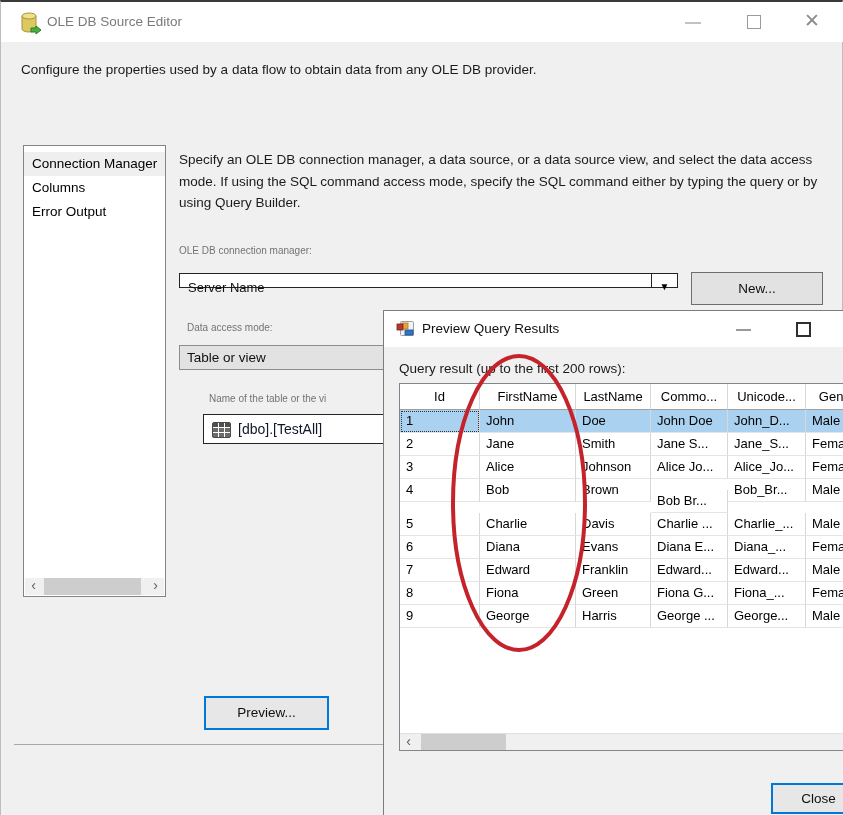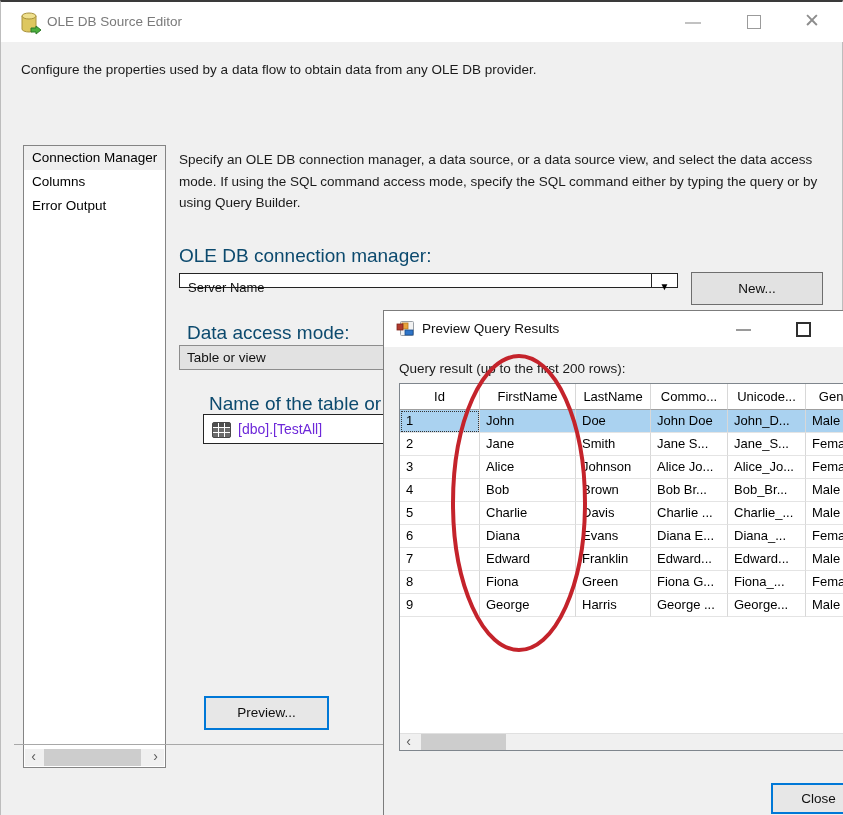--- a/index.html
+++ b/index.html
@@ -17,54 +17,54 @@
     border-top:2px solid #3a3a3a; border-left:1px solid #bdbdbd; border-right:1px solid #bdbdbd; }
   .titlebar { left:0; top:0; width:843px; height:40px; background:#ffffff; }
   .app-title { left:46px; top:12px; font-size:13.5px; color:#7a7a7a; }
   .win-min { left:684px; top:20px; width:16px; height:2px; background:#c2c2c2; }
   .win-max { left:746px; top:13px; width:14px; height:14px; border:1px solid #9b9b9b; background:#fff; }
   .win-close { left:803px; top:8px; font-size:19px; color:#8d8d8d; line-height:22px; font-weight:300; }
 
   .intro-text { left:20px; top:60px; font-size:13.5px; color:#1b1b1b; }
 
   
-  .nav-list { left:22px; top:143px; width:143px; height:623px; background:#fff;
-    border:1px solid #848484; overflow:hidden; }
+  .nav-list { left:22px; top:143px; width:143px; height:452px; background:#fff;
+    border:1px solid #848484; padding-top:6px; overflow:hidden; }
   .nav-item { height:24px; line-height:24px; padding-left:8px; font-size:13.5px;
     white-space:nowrap; overflow:hidden; }
   .nav-item.selected { background:#efefef; }
   .nav-hscroll { position:absolute; left:1px; right:1px; bottom:1px; height:17px; background:#f0f0f0;
     display:flex; align-items:center; }
   .scroll-arrow { width:17px; height:17px; text-align:center; line-height:15px;
     font-size:14px; color:#5b5b5b; flex:0 0 auto; }
   .nav-thumb { height:17px; width:97px; background:#cdcdcd; flex:0 0 auto; margin-left:2px; }
   .nav-spacer { flex:1; }
 
   .instructions { left:178px; top:147px; width:652px; font-size:13.5px; line-height:21.5px; color:#1b1b1b; }
 
-  .label { font-size:19px; color:#0c4a6e; }
+  .label { font-size:10px; color:#737373; }
   .cm-label { left:178px; top:243px; }
   .combo { background:#fff; border:1px solid #242424; }
   .cm-combo { left:178px; top:271px; width:499px; height:15px; }
   .combo-text { position:absolute; left:8px; top:6px; font-size:13px; color:#101010; }
   .combo-arrowbox { position:absolute; right:0; top:0; width:26px; height:100%;
     border-left:1px solid #242424; background:#fff; text-align:center; }
   .combo-arrowbox span { font-size:10px; line-height:26px; color:#000; }
   .btn { background:#e2e2e2; border:1px solid #6e6e6e; text-align:center; font-size:13.5px; color:#101010; }
   .new-btn { left:690px; top:270px; width:132px; height:33px; line-height:31px; }
 
   .dam-label { left:186px; top:320px; }
   .dam-combo { left:178px; top:343px; width:499px; height:25px; background:#e2e2e2;
     border:1px solid #8d8d8d; }
   .dam-text { position:absolute; left:7px; top:4px; font-size:13.5px; color:#101010; }
 
   .tn-label { left:208px; top:391px; white-space:nowrap; }
   .tn-combo { left:202px; top:412px; width:262px; height:30px; }
   .tn-icon { position:absolute; left:8px; top:7px; }
-  .tn-text { position:absolute; left:34px; top:6px; font-size:14px; color:#6d28d9; }
+  .tn-text { position:absolute; left:34px; top:6px; font-size:14px; color:#0f172a; }
 
   .focus-btn { background:#e7e7e7; border:2px solid #0078d7; text-align:center; font-size:13.5px; color:#101010; }
   .preview-btn { left:203px; top:694px; width:125px; height:34px; line-height:30px; }
   .separator { left:13px; top:742px; width:830px; height:1px; background:#a8a8a8; }
 
   
   .preview-window { left:383px; top:310px; width:460px; height:505px; background:#f0f0f0;
     border:1px solid #7c7c7c; border-right:none; border-bottom:none; z-index:10; }
   .p-titlebar { left:0; top:0; width:100%; height:36px; background:#ffffff; }
   .p-title { left:38px; top:10px; font-size:13.5px; color:#111; }
@@ -204,21 +204,21 @@
           <div class="g-cell" style="width: 96px;">Alice</div>
           <div class="g-cell" style="width: 75px;">Johnson</div>
           <div class="g-cell" style="width: 77px;">Alice Jo...</div>
           <div class="g-cell" style="width: 78px;">Alice_Jo...</div>
           <div class="g-cell" style="width: 70px;">Female</div>
         </div>
         <div class="g-row">
           <div class="g-cell" style="width: 80px;">4</div>
           <div class="g-cell" style="width: 96px;">Bob</div>
           <div class="g-cell" style="width: 75px;">Brown</div>
-          <div class="g-cell" style="width: 77px;">Bob Br...</div>
+          <div class="g-cell" style="width: 77px; margin-top: 11px;">Bob Br...</div>
           <div class="g-cell" style="width: 78px;">Bob_Br...</div>
           <div class="g-cell" style="width: 70px;">Male</div>
         </div>
         <div class="g-row">
           <div class="g-cell" style="width: 80px;">5</div>
           <div class="g-cell" style="width: 96px;">Charlie</div>
           <div class="g-cell" style="width: 75px;">Davis</div>
           <div class="g-cell" style="width: 77px;">Charlie ...</div>
           <div class="g-cell" style="width: 78px;">Charlie_...</div>
           <div class="g-cell" style="width: 70px;">Male</div>

